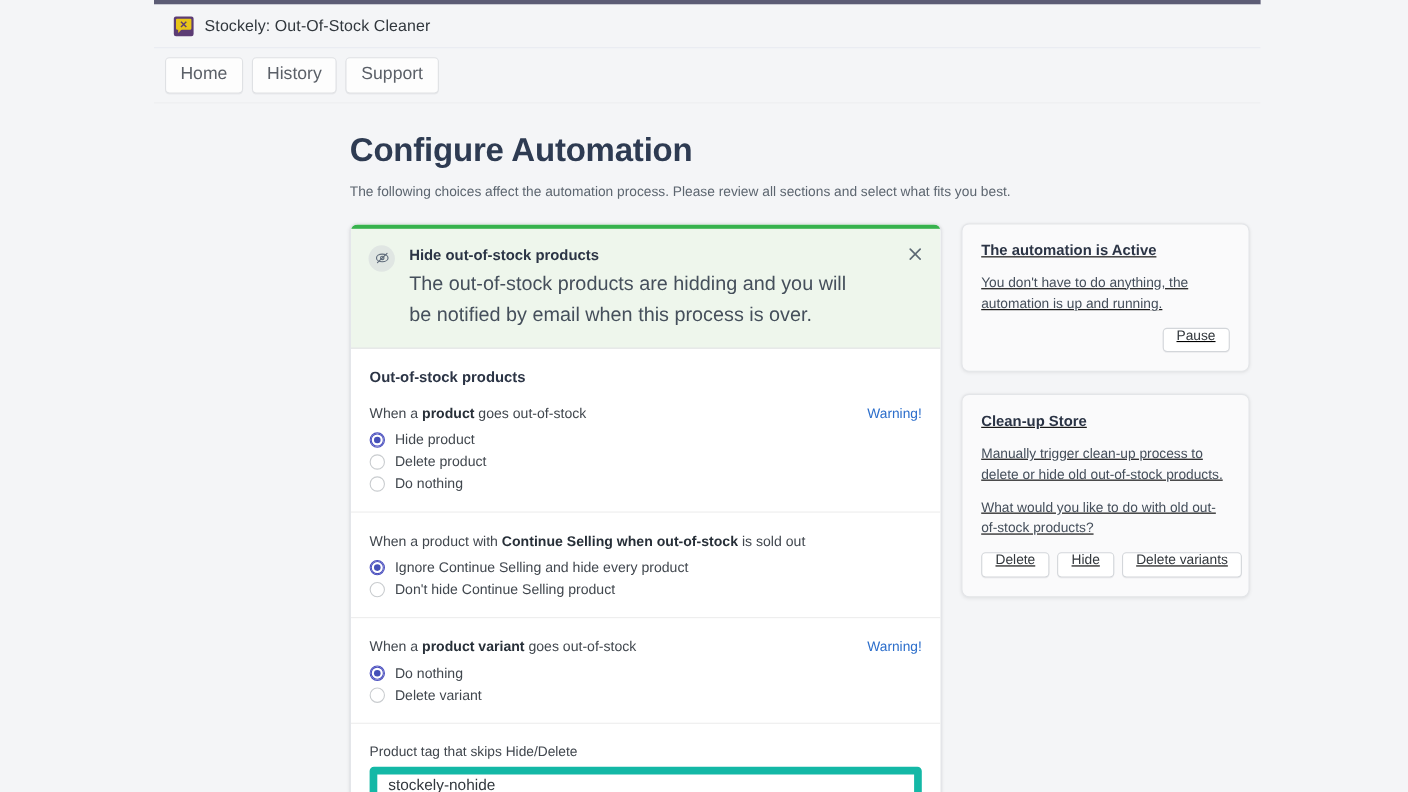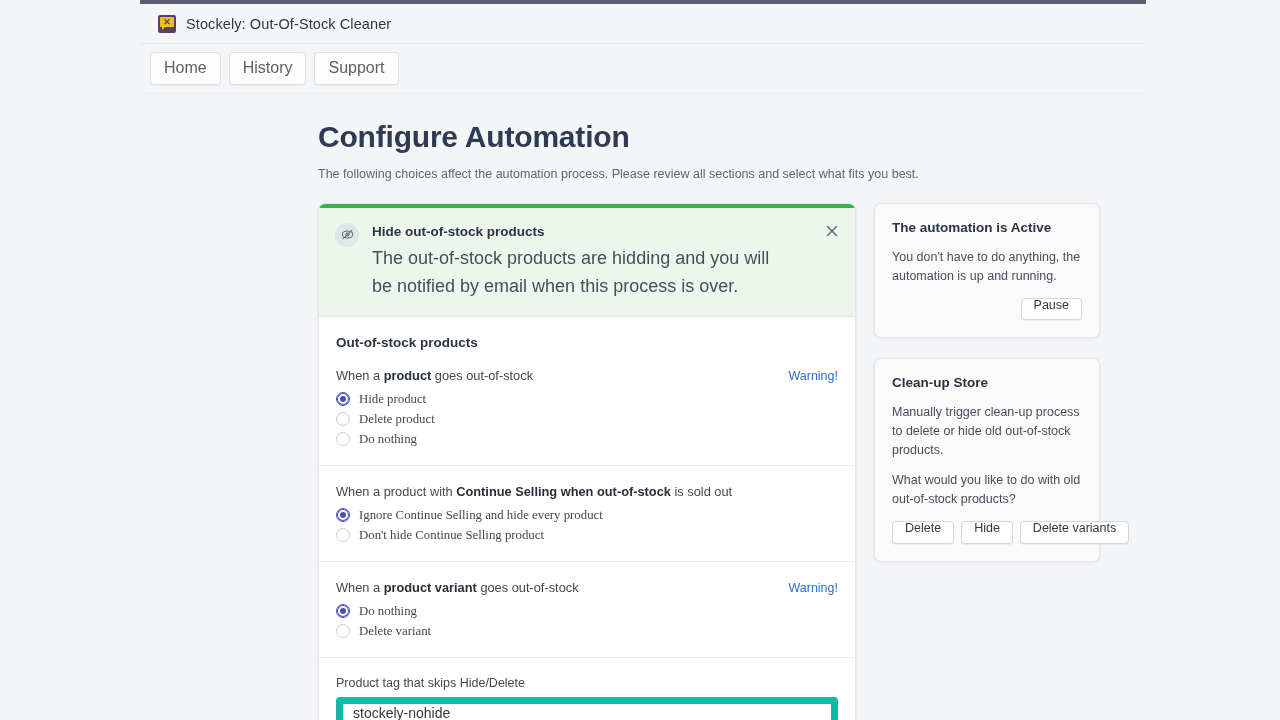--- a/index.html
+++ b/index.html
@@ -108,21 +108,21 @@
     color: #5d6670;
     margin: 12px 0 22px;
   }
 
   #columns {
     display: flex;
     align-items: flex-start;
     gap: 18px;
   }
   #main-col { width: 538px; flex: 0 0 auto; }
-  #side-col { width: 226px; flex: 0 0 auto; }
+  #side-col { width: 262px; flex: 0 0 auto; text-decoration: underline; }
 
   
   .card {
     background: #ffffff;
     border: 1px solid #e3e5e8;
     border-radius: 7px;
     overflow: hidden;
     box-shadow: 0 0 0 1px rgba(63,63,68,.01), 0 1px 3px 0 rgba(63,63,68,.10);
   }
 
@@ -192,24 +192,23 @@
   .q-label b { font-weight: bold; color: #272f38; }
   .warn-link {
     font-size: 12.5px;
     color: #2c6ecb;
     text-decoration: none;
     cursor: pointer;
     white-space: nowrap;
   }
   .radio-row {
     display: flex;
-    align-items: flex-start;
+    align-items: flex-end;
     margin-bottom: 5px;
     cursor: pointer;
-    font-family: Liberation Serif, serif;
   }
   .radio-row:last-child { margin-bottom: 0; }
   .radio {
     width: 14px; height: 14px;
     border-radius: 50%;
     border: 1px solid #c9cccf;
     background: #fff;
     flex: 0 0 auto;
     margin-right: 9px;
     position: relative;

